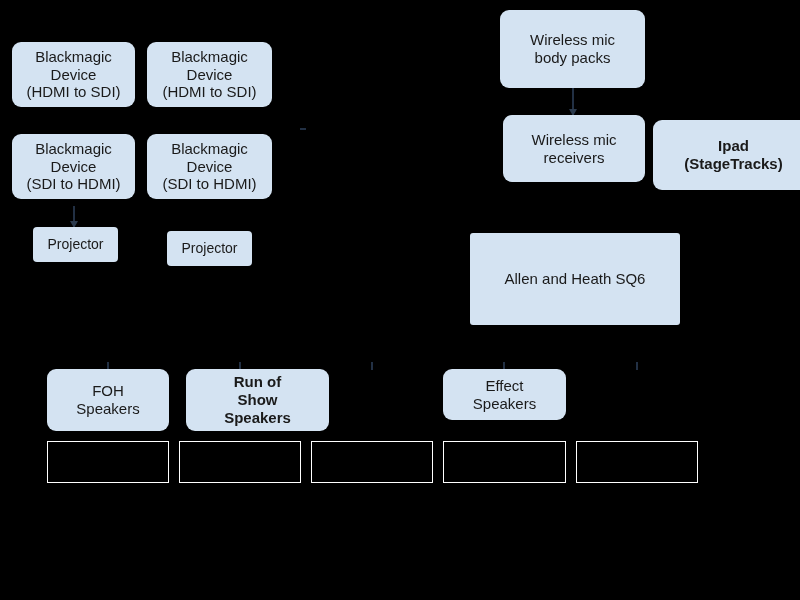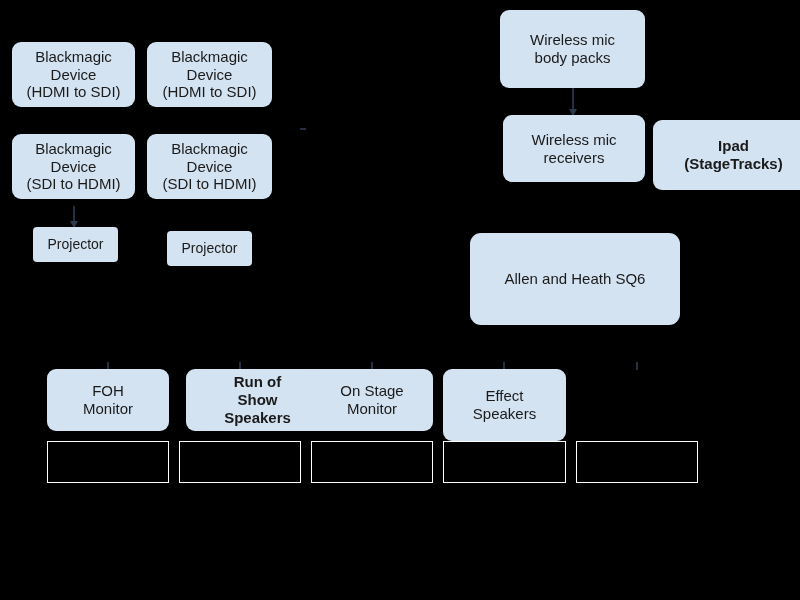--- a/index.html
+++ b/index.html
@@ -32,21 +32,21 @@
     font-size: 15px;
     padding: 2px 4px;
     white-space: pre-line;
   }
   .node.small {
     font-size: 14px;
     border-radius: 4px;
   }
   .node.wide {
     font-size: 15px;
-    border-radius: 11px;
+    border-radius: 3px;
   }
   .blank-rect {
     position: absolute;
     box-sizing: border-box;
     background: #000000;
     border: 1px solid #ffffff;
   }
   .connector {
     position: absolute;
     background: #223044;
@@ -104,27 +104,25 @@
 
   <div class="node" style="left:503px; top:115px; width:142px; height:67px;">Wireless mic
 receivers</div>
 
   <div class="node" style="left:653px; top:120px; width:161px; height:70px;font-weight:bold;">Ipad
 (StageTracks)</div>
 
   <div class="node wide" style="left:470px; top:233px; width:210px; height:92px;">Allen and Heath SQ6</div>
 
   <div class="node" style="left:47px; top:369px; width:122px; height:62px;">FOH
-Monitor</div>
+Speakers</div>
   <div class="node" style="left:186px; top:369px; width:143px; height:62px;font-weight:bold;">Run of
 Show
 Speakers</div>
-  <div class="node" style="left:311px; top:369px; width:122px; height:62px;">On Stage
-Monitor</div>
-  <div class="node" style="left:443px; top:369px; width:123px; height:72px;">Effect
+  <div class="node" style="left:443px; top:369px; width:123px; height:51px;">Effect
 Speakers</div>
 
   <div class="blank-rect" style="left:47px; top:441px; width:122px; height:42px;"></div>
   <div class="blank-rect" style="left:179px; top:441px; width:122px; height:42px;"></div>
   <div class="blank-rect" style="left:311px; top:441px; width:122px; height:42px;"></div>
   <div class="blank-rect" style="left:443px; top:441px; width:123px; height:42px;"></div>
   <div class="blank-rect" style="left:576px; top:441px; width:122px; height:42px;"></div>
 
 </div>
 

